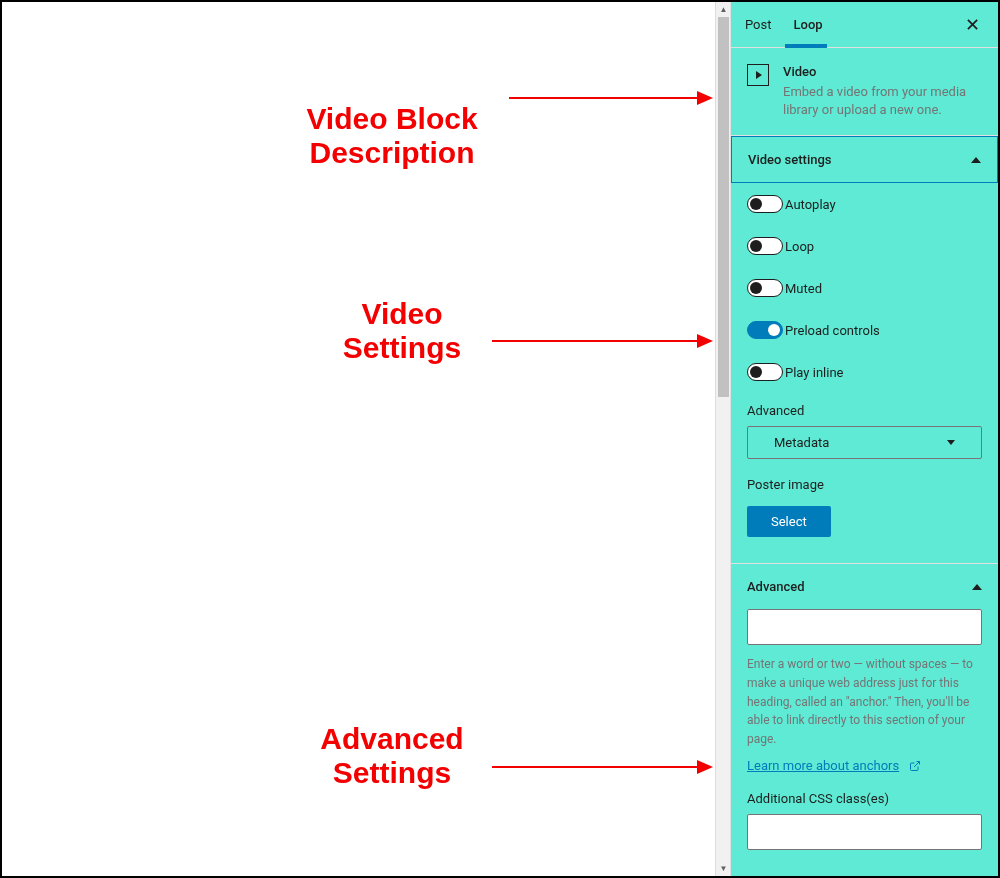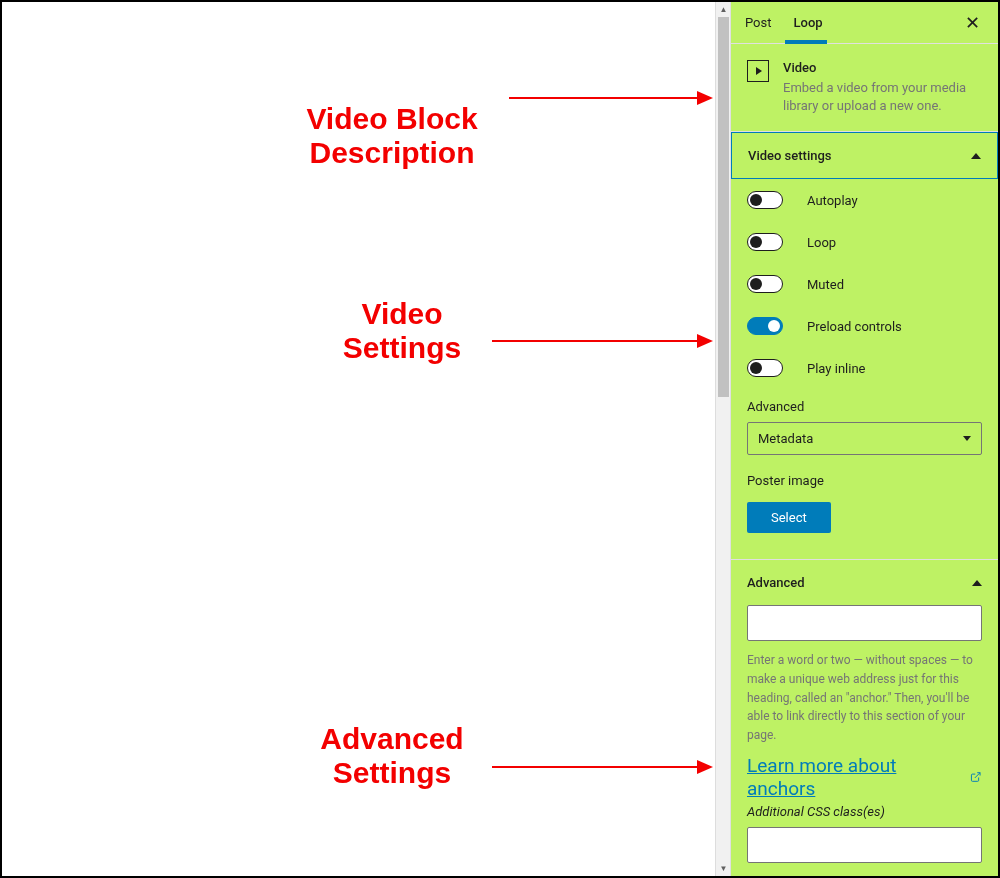--- a/index.html
+++ b/index.html
@@ -74,21 +74,21 @@
     .arrow-head {
       width: 0; height: 0;
       border-top: 7px solid transparent;
       border-bottom: 7px solid transparent;
       border-left: 16px solid #f30000;
     }
 
     .sidebar {
       width: 268px;
       border-left: 1px solid #e0e0e0;
-      background: #bef264;
+      background: #5eead4;
       overflow-y: auto;
       display: flex;
       flex-direction: column;
     }
     .tabs {
       display: flex;
       align-items: center;
       border-bottom: 1px solid #e0e0e0;
       padding: 0 14px;
       height: 46px;
@@ -166,21 +166,21 @@
       width: 0; height: 0;
       border-left: 5px solid transparent;
       border-right: 5px solid transparent;
       border-bottom: 6px solid #1e1e1e;
     }
 
     .panel-body { padding: 0 16px 16px; }
     .toggle-row {
       display: flex;
       align-items: center;
-      gap: 24px;
+      gap: 2px;
       padding: 12px 0;
       font-size: 13px;
     }
     .toggle {
       width: 36px;
       height: 18px;
       border-radius: 10px;
       border: 1.5px solid #1e1e1e;
       position: relative;
       cursor: pointer;
@@ -212,21 +212,21 @@
       margin-bottom: 8px;
       display: block;
     }
     .select {
       width: 100%;
       display: flex;
       align-items: center;
       justify-content: space-between;
       border: 1px solid #757575;
       border-radius: 2px;
-      padding: 8px 10px;
+      padding: 8px 26px;
       font-size: 13px;
       cursor: pointer;
     }
     .select-chevron {
       width: 0; height: 0;
       border-left: 4px solid transparent;
       border-right: 4px solid transparent;
       border-top: 5px solid #1e1e1e;
     }
     .btn-primary {
@@ -251,21 +251,21 @@
     }
     .help-text {
       color: #757575;
       font-size: 12px;
       line-height: 1.55;
       margin-top: 10px;
     }
     .link {
       color: #007cba;
       text-decoration: underline;
-      font-size: 19px;
+      font-size: 13px;
       cursor: pointer;
       margin-top: 10px;
       display: inline-flex;
       align-items: center;
       gap: 10px;
     }
     .ext-icon {
       display: inline-block;
       width: 12px;
       height: 12px;
@@ -386,17 +386,17 @@
       <div class="help-text">Enter a word or two — without spaces — to make a unique web address just for this heading, called an "anchor." Then, you'll be able to link directly to this section of your page.</div>
       <a class="link">
         <span>Learn more about anchors</span>
         <svg class="ext-icon" viewBox="0 0 24 24" fill="none" stroke="#007cba" stroke-width="2">
             <path d="M18 13v6a2 2 0 0 1-2 2H5a2 2 0 0 1-2-2V8a2 2 0 0 1 2-2h6"></path>
             <polyline points="15 3 21 3 21 9"></polyline>
             <line x1="10" y1="14" x2="21" y2="3"></line>
           </svg>
       </a>
 
-      <label class="field-label" style="margin-top:4px;font-style:italic;">Additional CSS class(es)</label>
+      <label class="field-label" style="margin-top:18px;">Additional CSS class(es)</label>
       <input type="text" class="input" style="">
     </div>
   </div>
 </div>
 
 </body></html>

